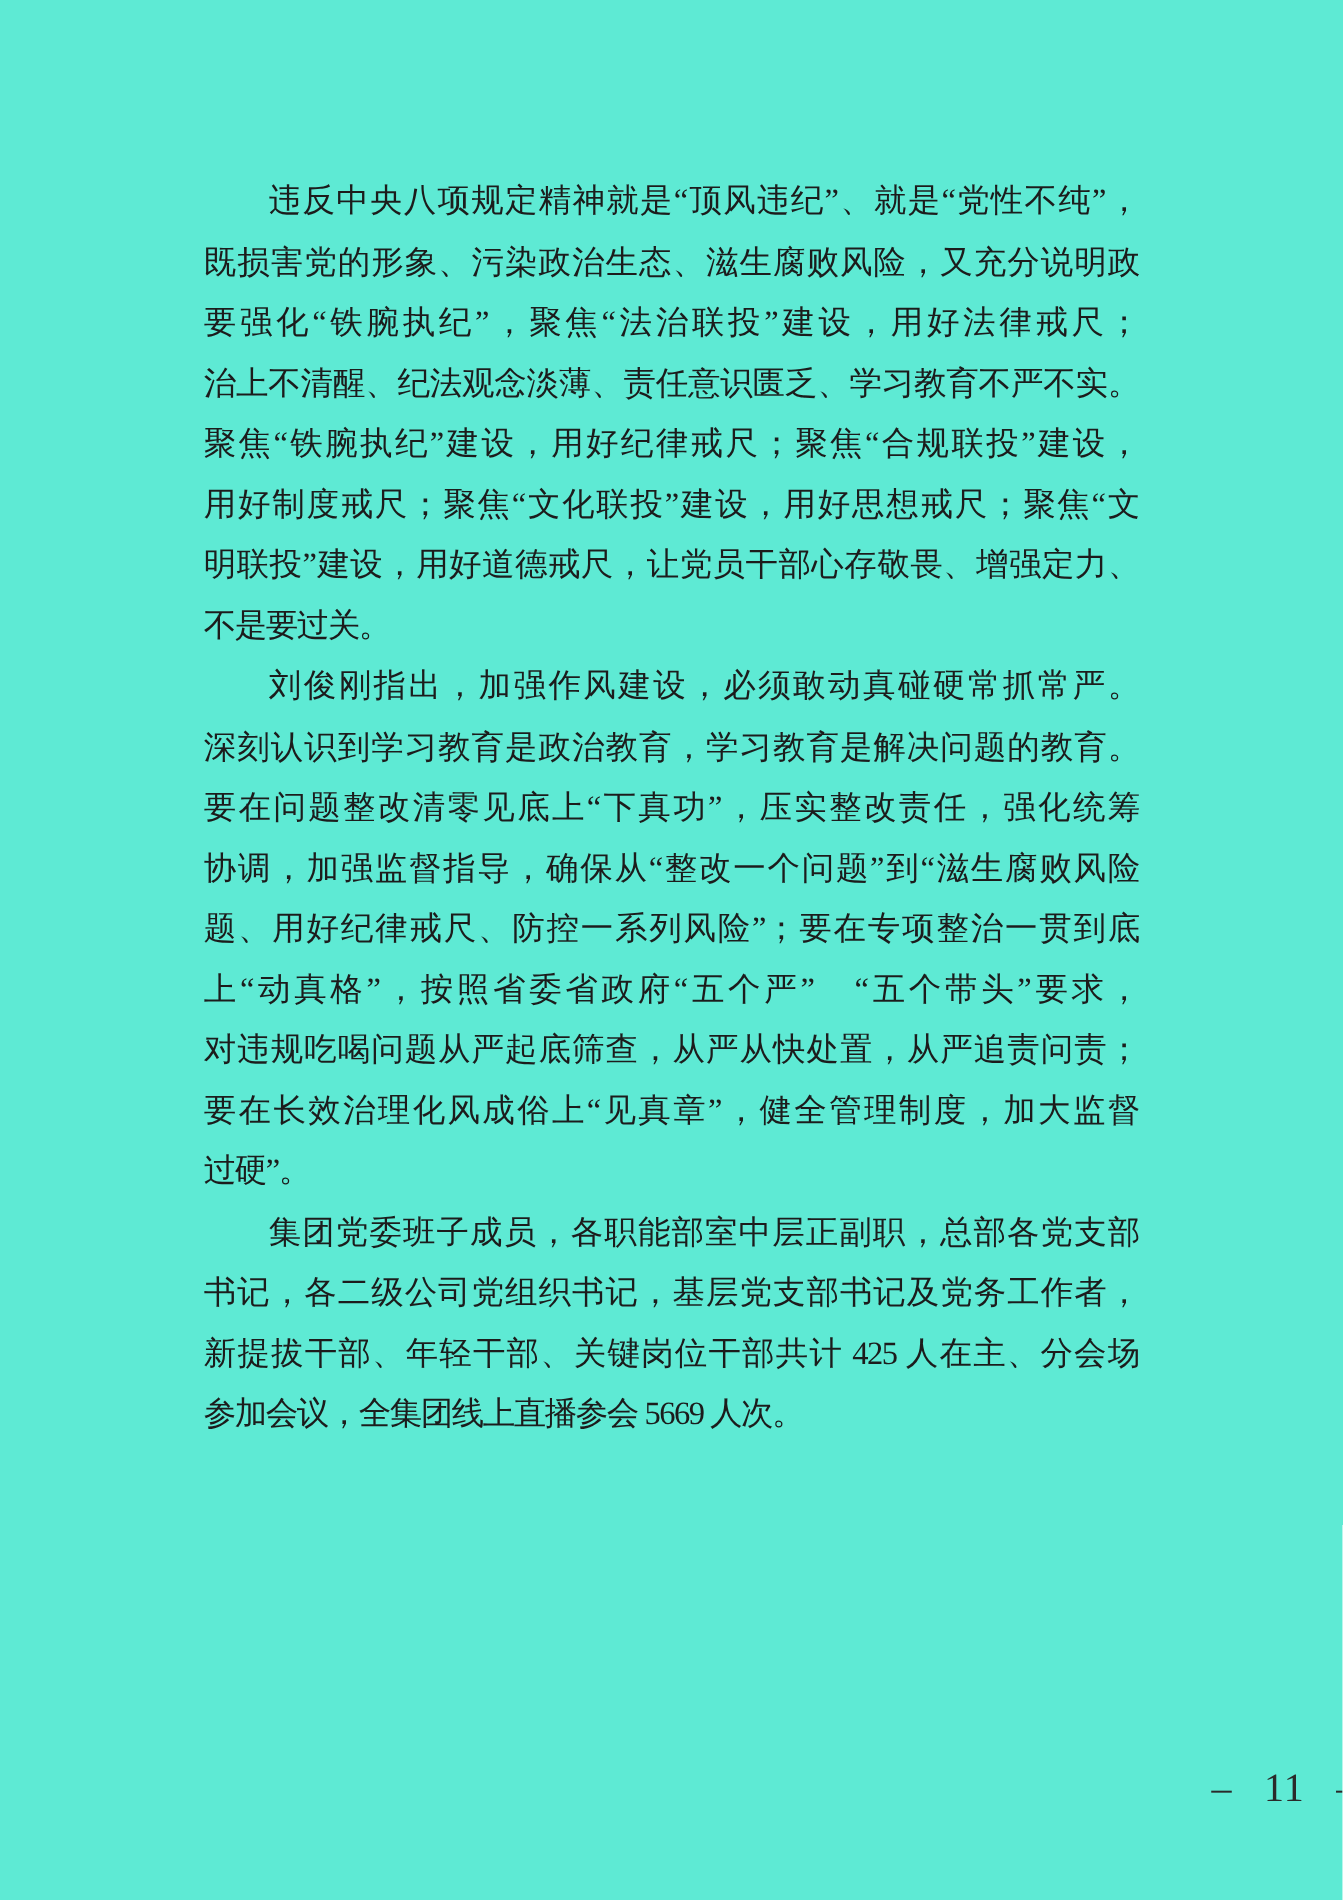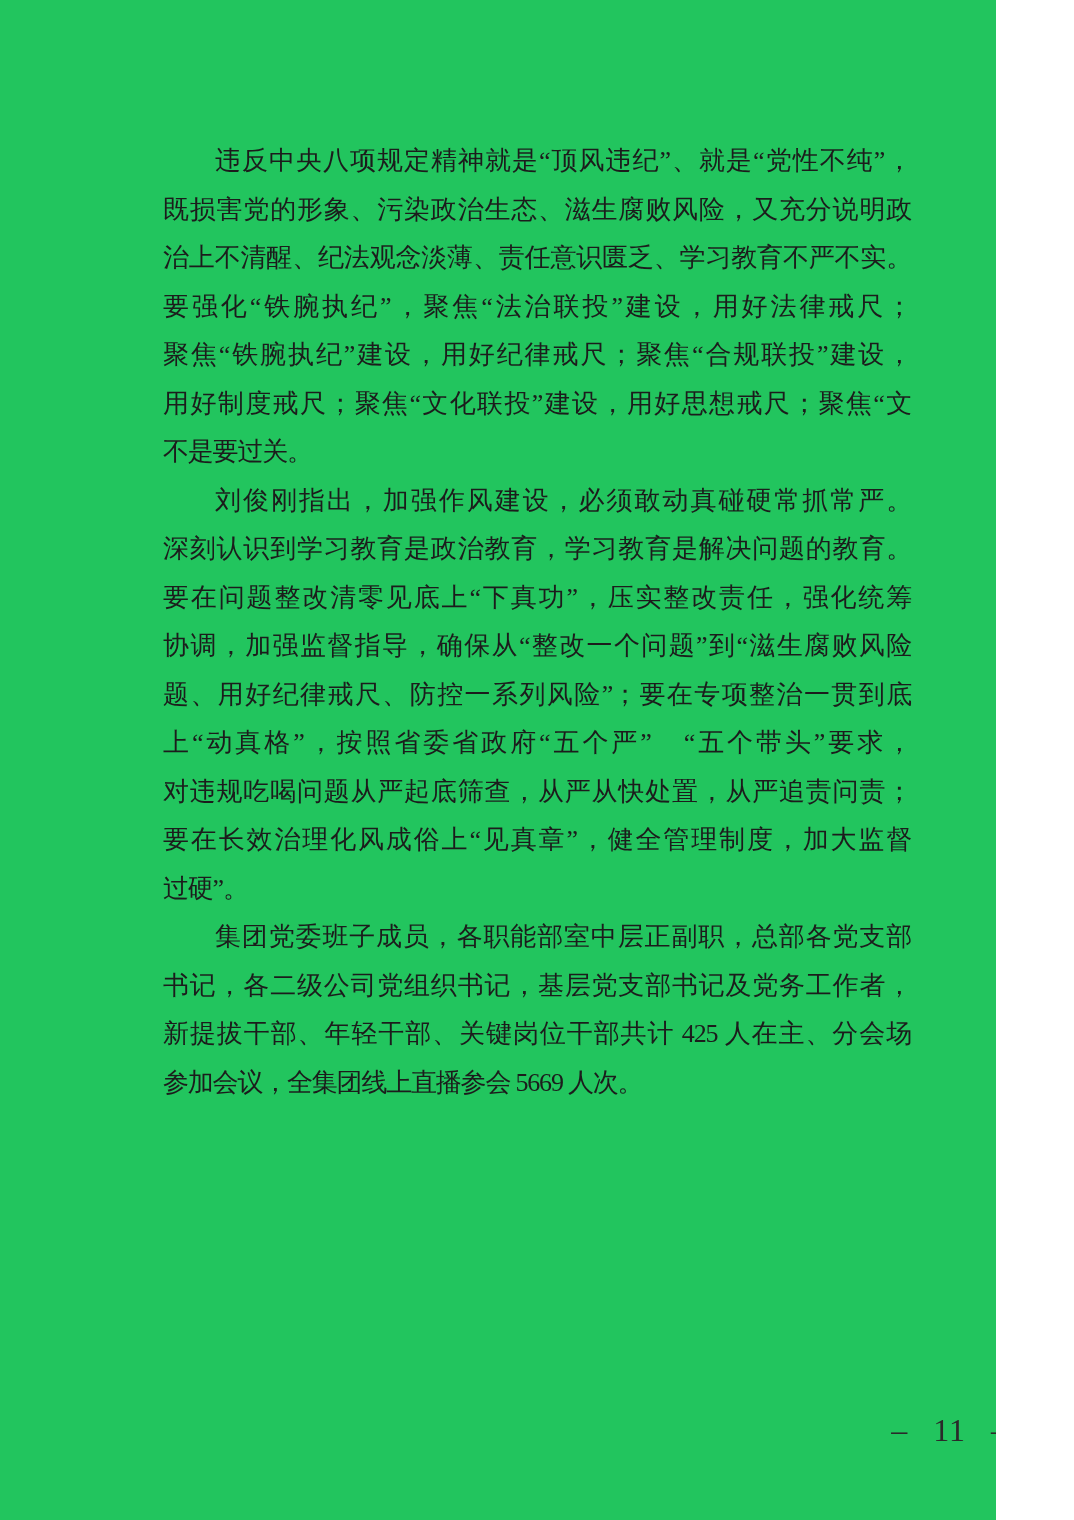--- a/index.html
+++ b/index.html
@@ -2,23 +2,23 @@
 <html><head>
 <meta charset="utf-8">
 <style>
   html, body {
     margin: 0;
     padding: 0;
     background: #ffffff;
   }
   .page {
     position: relative;
-    width: 996px;
+    width: 1074px;
     height: 1520px;
-    background: #22c55e;
+    background: #5eead4;
     overflow: hidden;
     font-family: "Liberation Serif", "DejaVu Serif", serif;
     color: #1c1c1c;
   }
   .doc-body {
     position: absolute;
     left: 163px;
     top: 137px;
     width: 748px;
   }
@@ -51,24 +51,25 @@
   }
 </style>
 </head>
 <body>
 
 <div class="page">
   <div class="doc-body">
 
     <p class="line indent">违反中央八项规定精神就是“顶风违纪”、就是“党性不纯”，</p>
     <p class="line">既损害党的形象、污染政治生态、滋生腐败风险，又充分说明政</p>
+    <p class="line">要强化“铁腕执纪”，聚焦“法治联投”建设，用好法律戒尺；</p>
     <p class="line">治上不清醒、纪法观念淡薄、责任意识匮乏、学习教育不严不实。</p>
-    <p class="line">要强化“铁腕执纪”，聚焦“法治联投”建设，用好法律戒尺；</p>
     <p class="line">聚焦“铁腕执纪”建设，用好纪律戒尺；聚焦“合规联投”建设，</p>
     <p class="line">用好制度戒尺；聚焦“文化联投”建设，用好思想戒尺；聚焦“文</p>
+    <p class="line">明联投”建设，用好道德戒尺，让党员干部心存敬畏、增强定力、</p>
     <p class="line para-end">不是要过关。</p>
 
     <p class="line indent">刘俊刚指出，加强作风建设，必须敢动真碰硬常抓常严。</p>
     <p class="line">深刻认识到学习教育是政治教育，学习教育是解决问题的教育。</p>
     <p class="line">要在问题整改清零见底上“下真功”，压实整改责任，强化统筹</p>
     <p class="line">协调，加强监督指导，确保从“整改一个问题”到“滋生腐败风险</p>
     <p class="line">题、用好纪律戒尺、防控一系列风险”；要在专项整治一贯到底</p>
     <p class="line">上“动真格”，按照省委省政府“五个严”　“五个带头”要求，</p>
     <p class="line">对违规吃喝问题从严起底筛查，从严从快处置，从严追责问责；</p>
     <p class="line">要在长效治理化风成俗上“见真章”，健全管理制度，加大监督</p>

